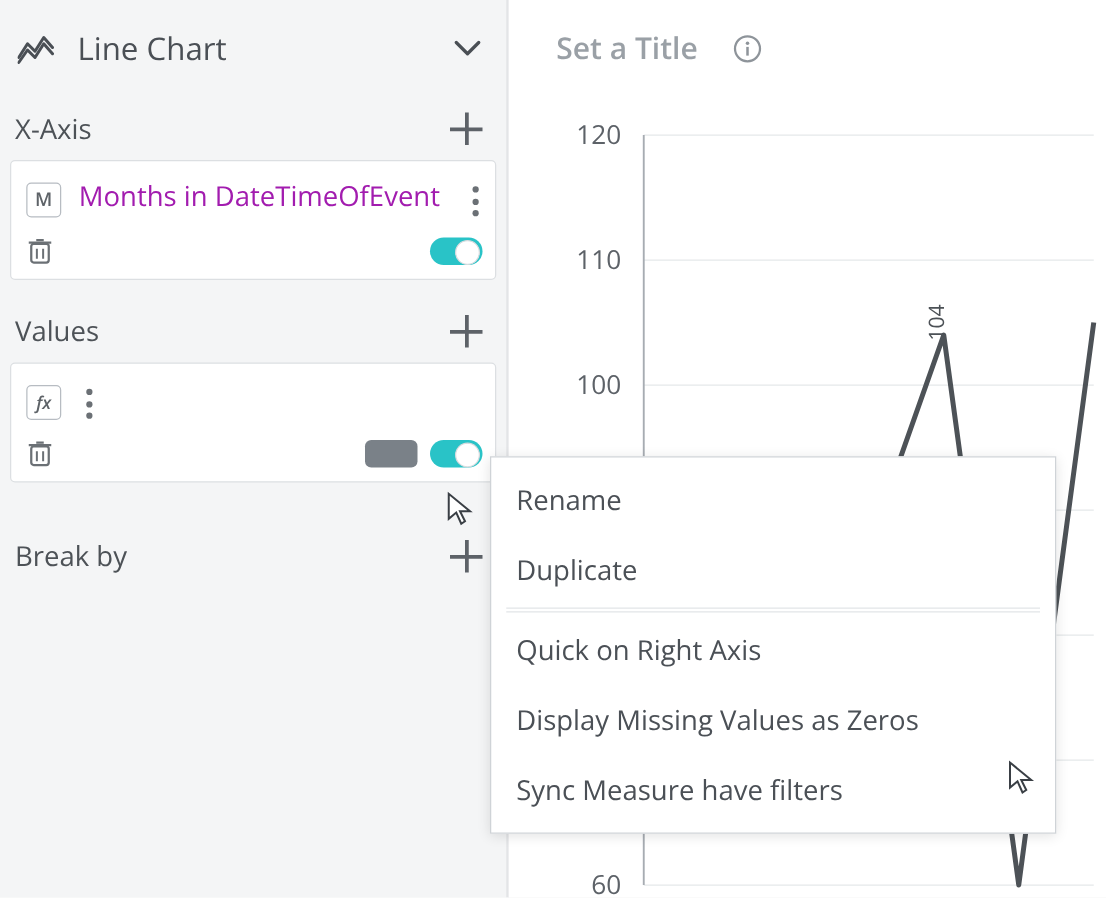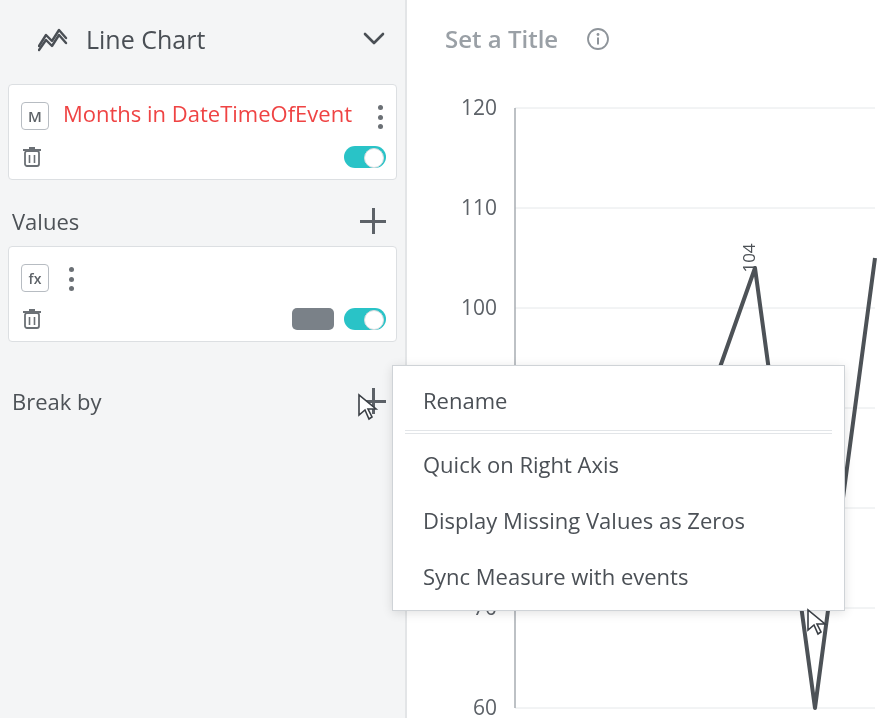--- a/index.html
+++ b/index.html
@@ -22,21 +22,20 @@
     height: 100%;
     background: #f4f5f6;
     border-right: 2px solid #e3e5e7;
   }
 
   .chart-type-row {
     display: flex;
     align-items: center;
     gap: 18px;
     padding: 22px 20px 24px 14px;
-    margin-left: 24px;
   }
   .chart-type-row .chev {
     margin-left: auto;
   }
   .chart-type-label {
     font-size: 25px;
     color: #4a4f55;
   }
 
   .section-header {
@@ -72,26 +71,27 @@
     display: inline-flex;
     align-items: center;
     justify-content: center;
     font-size: 15px;
     font-weight: 600;
     color: #5e6368;
     flex: 0 0 auto;
     margin-top: 3px;
   }
   .badge.fx {
+    font-style: italic;
     font-size: 14px;
   }
   .field-text {
     font-size: 22px;
     line-height: 1.3;
-    color: #ef4444;
+    color: #a21caf;
     flex: 1 1 auto;
     padding-right: 4px;
   }
   .field-top .kebab {
     flex: 0 0 auto;
     margin-top: 4px;
   }
   .field-bottom {
     display: flex;
     align-items: center;
@@ -168,21 +168,21 @@
     top: 365px;
     width: 453px;
     background: #ffffff;
     border: 1px solid #cfd3d7;
     box-shadow: 0 2px 10px rgba(0,0,0,0.12);
     padding: 6px 0;
   }
   .ctx-item {
     display: flex;
     align-items: center;
-    padding: 13px 30px;
+    padding: 13px 20px;
     font-size: 22px;
     color: #4b5056;
     cursor: default;
   }
   .ctx-item .chev-r {
     margin-left: auto;
   }
   .ctx-sep {
     height: 1px;
     background: #e2e5e8;
@@ -261,20 +261,26 @@
         </svg>
       </span>
       <span class="chart-type-label">Line Chart</span>
       <span class="icon chev">
         <svg width="22" height="14" viewBox="0 0 22 14">
           <polyline points="2,2 11,11 20,2" fill="none" stroke="#4a4f55" stroke-width="2.6" stroke-linecap="round" stroke-linejoin="round"></polyline>
         </svg>
       </span>
     </div>
 
+    <div class="section-header">
+      <span class="section-title">X-Axis</span>
+      <span class="icon plus">
+        <span class="plus-shape"></span>
+      </span>
+    </div>
 
     <div class="field-card">
       <div class="field-top">
         <span class="badge">M</span>
         <span class="field-text">Months in DateTimeOfEvent</span>
         <span class="icon kebab">
           <span class="kebab-shape">
               <span></span>
               <span></span>
               <span></span>
@@ -378,30 +384,33 @@
           </g>
       </svg>
     </div>
 
   </div>
 
   <div class="ctx-menu">
     <div class="ctx-item">
       <span>Rename</span>
     </div>
+    <div class="ctx-item">
+      <span>Duplicate</span>
+    </div>
     <div class="ctx-sep"></div>
     <div class="ctx-sep"></div>
     <div class="ctx-item">
       <span>Quick on Right Axis</span>
     </div>
     <div class="ctx-item">
       <span>Display Missing Values as Zeros</span>
     </div>
     <div class="ctx-item">
-      <span>Sync Measure with events</span>
+      <span>Sync Measure have filters</span>
     </div>
   </div>
 
   <div class="cursor" style="left:357px; top:393px;">
     <svg width="22" height="28" viewBox="0 0 22 28">
       <path d="M2 2 L2 22 L8 17 L12 26 L15 24 L11 16 L19 16 Z" fill="#ffffff" stroke="#3a3f45" stroke-width="1.6"></path>
     </svg>
   </div>
   <div class="cursor" style="left:806px; top:608px;">
     <svg width="22" height="28" viewBox="0 0 22 28">

